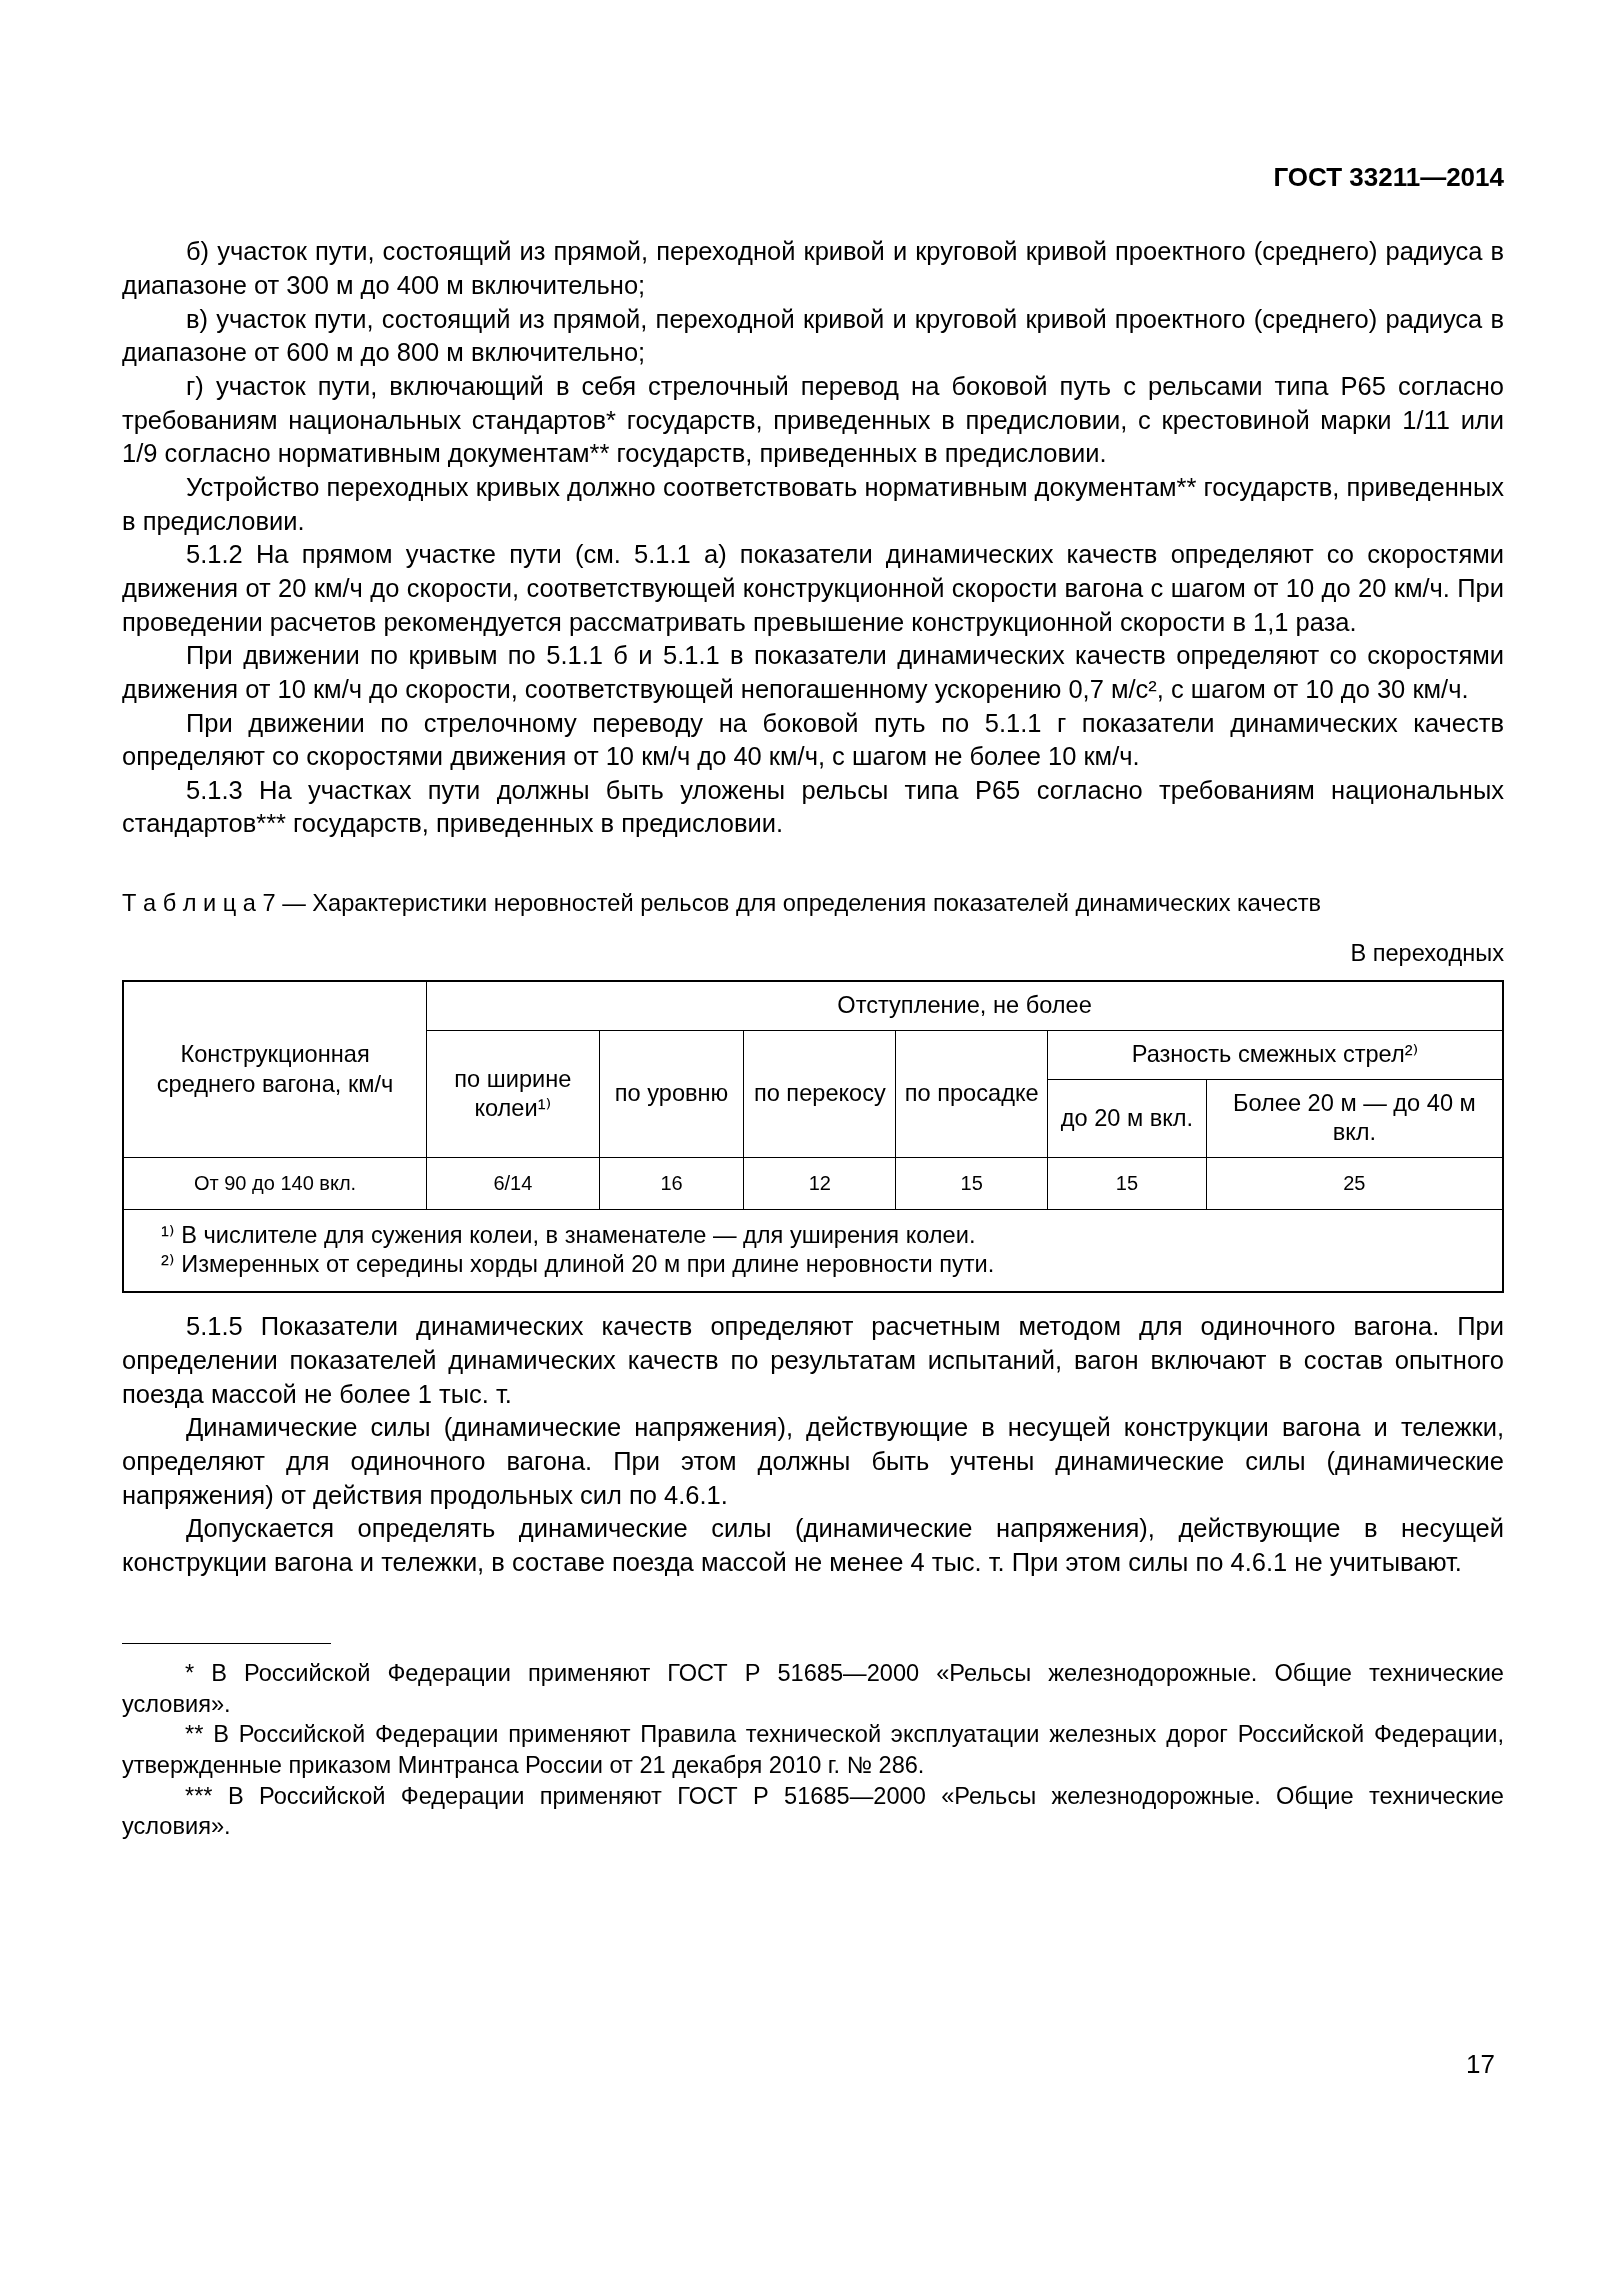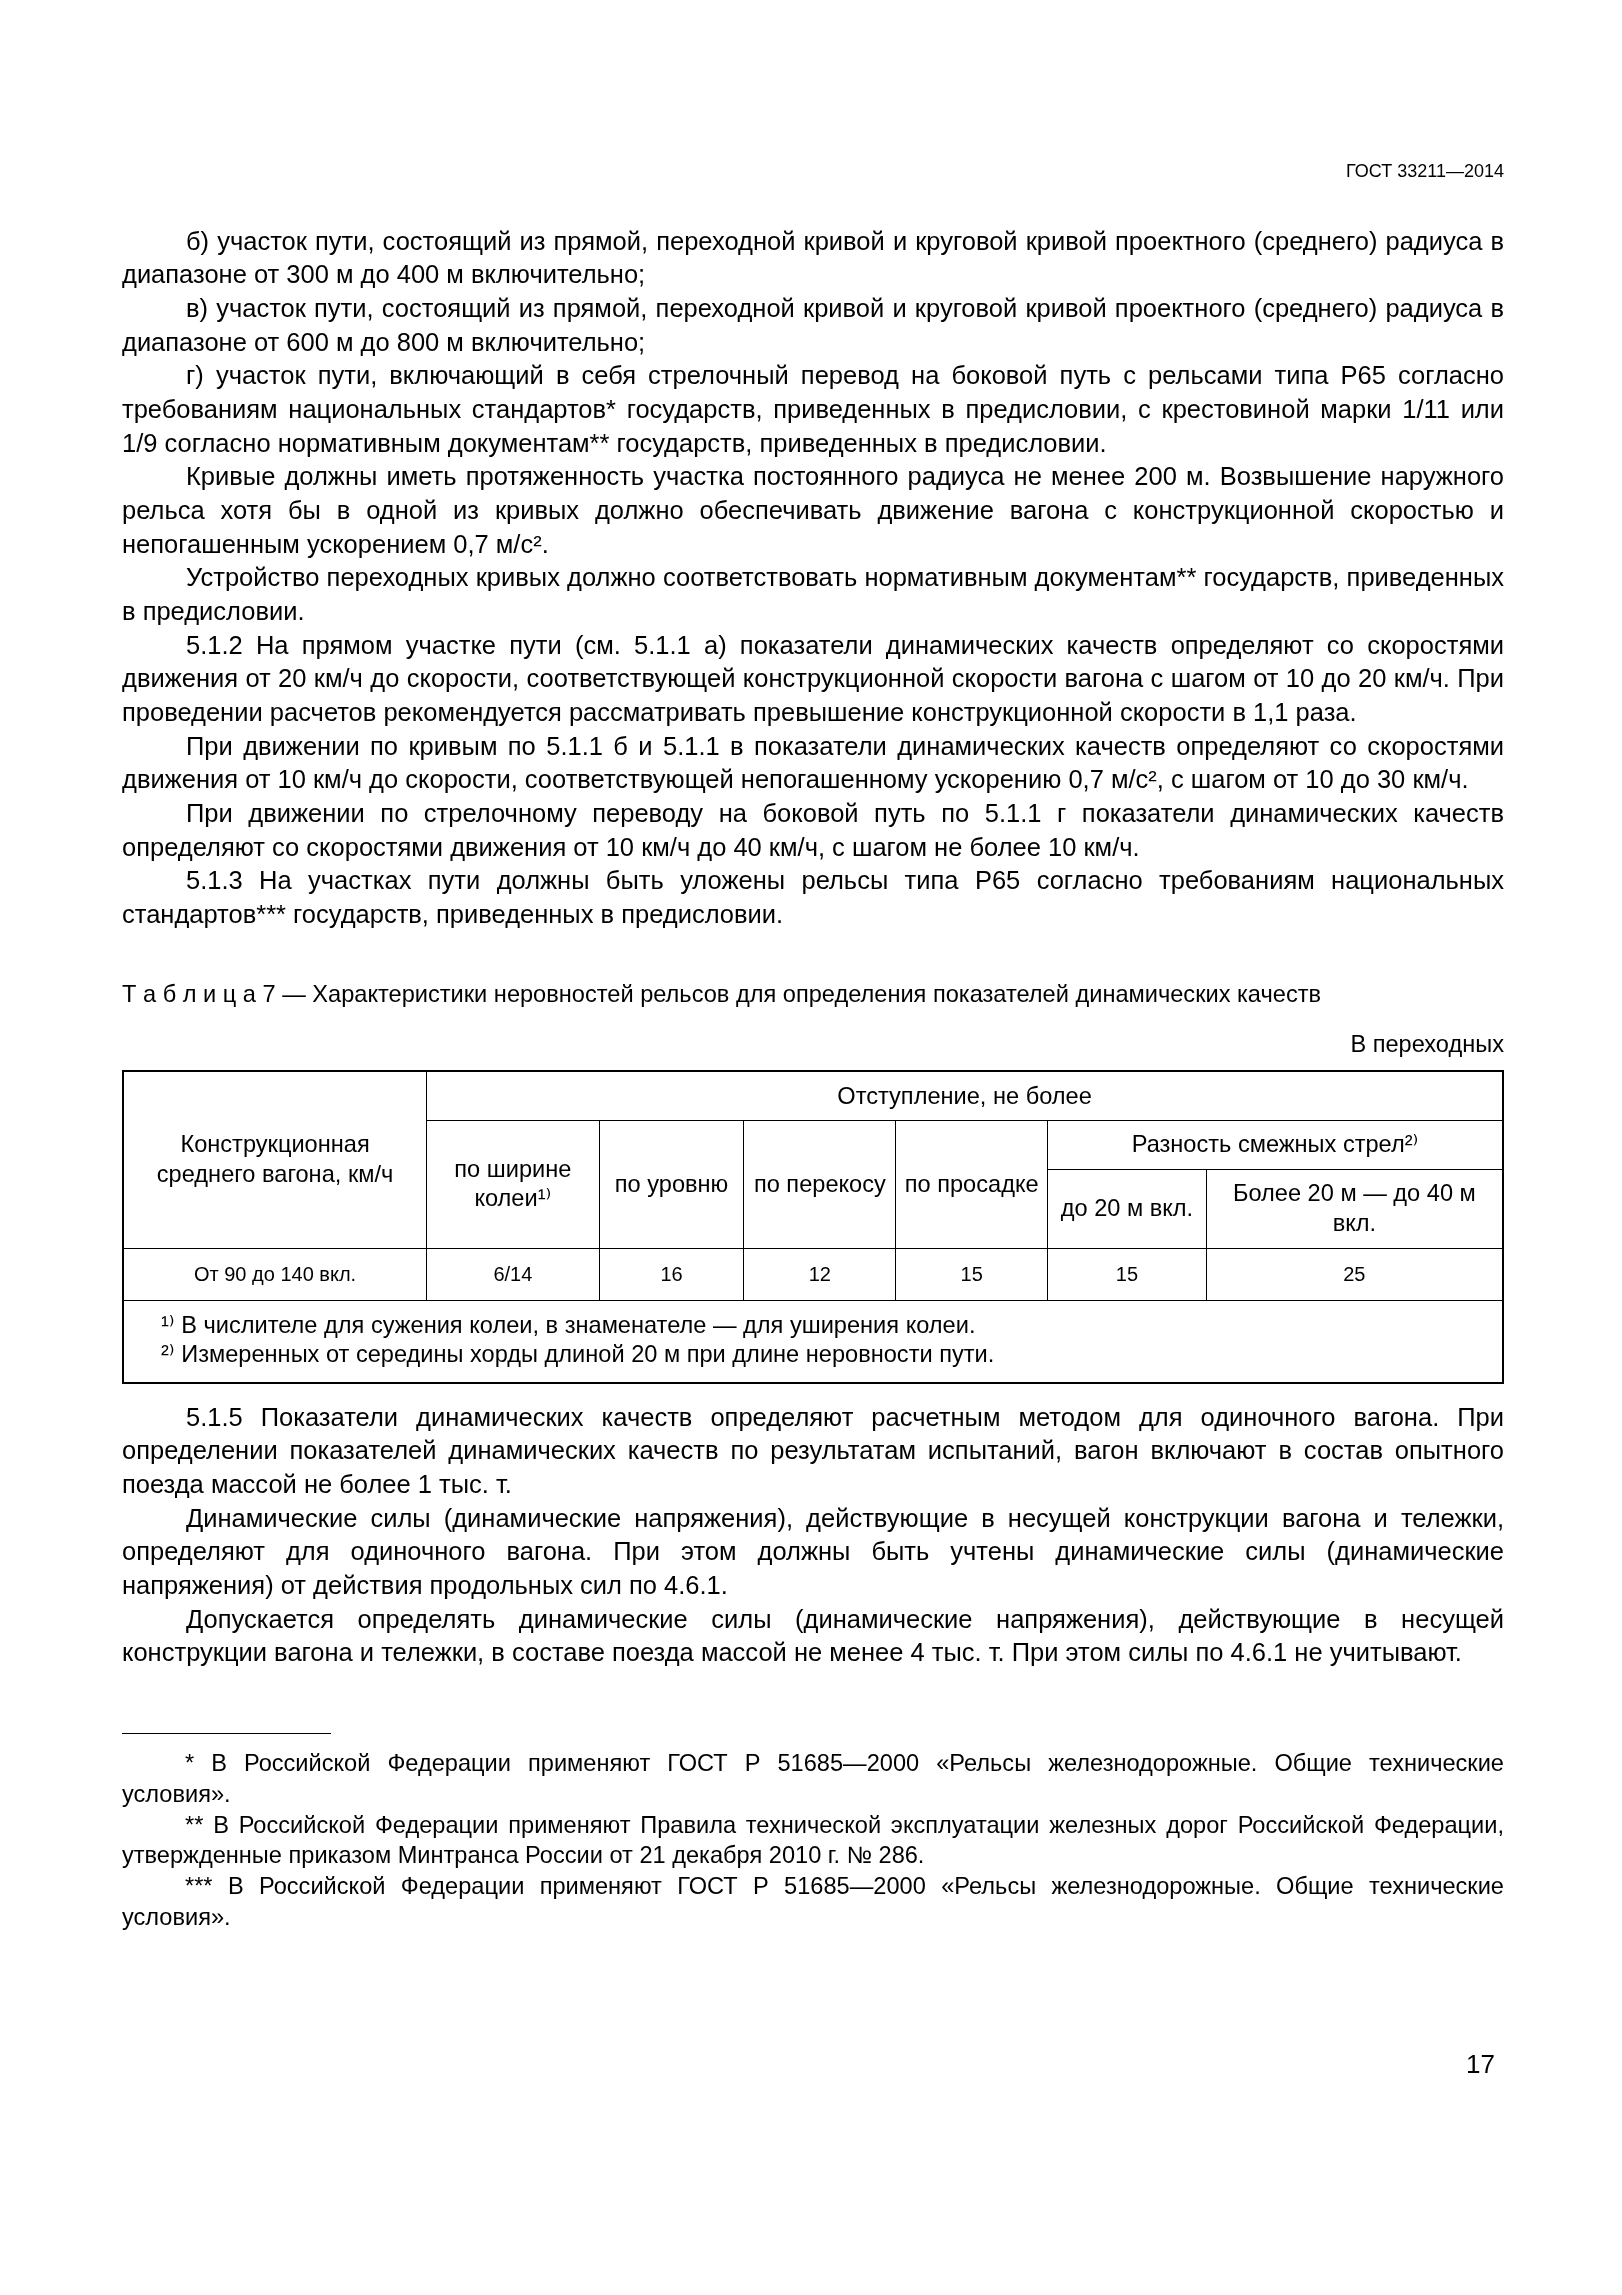--- a/index.html
+++ b/index.html
@@ -15,22 +15,22 @@
     padding: 160px 119px 0 122px;
     background: #ffffff;
     color: #000000;
     font-family: "Liberation Sans", "DejaVu Sans", sans-serif;
     font-size: 25.5px;
     line-height: 1.32;
     overflow: hidden;
   }
   .doc-header {
     text-align: right;
-    font-weight: normal;
-    font-size: 18px;
+    font-weight: bold;
+    font-size: 26px;
     margin-bottom: 41px;
   }
   .para {
     margin: 0;
     text-indent: 64px;
     text-align: justify;
   }
   .table-caption {
     margin-top: 47px;
     font-size: 23.6px;
@@ -94,21 +94,20 @@
 <body>
 
 <div class="page">
 
   <div class="doc-header">ГОСТ 33211—2014</div>
 
   <div class="body-text">
     <p class="para">б)  участок пути, состоящий из прямой, переходной кривой и круговой кривой проектного (среднего) радиуса в диапазоне от 300 м до 400 м включительно;</p>
     <p class="para">в)  участок пути, состоящий из прямой, переходной кривой и круговой кривой проектного (среднего) радиуса в диапазоне от 600 м до 800 м включительно;</p>
     <p class="para">г)  участок пути, включающий в себя стрелочный перевод на боковой путь с рельсами типа Р65 согласно требованиям национальных стандартов* государств, приведенных в предисловии, с крестовиной марки 1/11 или 1/9 согласно нормативным документам** государств, приведенных в предисловии.</p>
-    <p class="para">Кривые должны иметь протяженность участка постоянного радиуса не менее 200 м. Возвышение наружного рельса хотя бы в одной из кривых должно обеспечивать движение вагона с конструкционной скоростью и непогашенным ускорением 0,7 м/с².</p>
     <p class="para">Устройство переходных кривых должно соответствовать нормативным документам** государств, приведенных в предисловии.</p>
     <p class="para">5.1.2  На прямом участке пути (см. 5.1.1 а) показатели динамических качеств определяют со скоростями движения от 20 км/ч до скорости, соответствующей конструкционной скорости вагона с шагом от 10 до 20 км/ч. При проведении расчетов рекомендуется рассматривать превышение конструкционной скорости в 1,1 раза.</p>
     <p class="para">При движении по кривым по 5.1.1 б и 5.1.1 в показатели динамических качеств определяют со скоростями движения от 10 км/ч до скорости, соответствующей непогашенному ускорению 0,7 м/с², с шагом от 10 до 30 км/ч.</p>
     <p class="para">При движении по стрелочному переводу на боковой путь по 5.1.1 г показатели динамических качеств определяют со скоростями движения от 10 км/ч до 40 км/ч, с шагом не более 10 км/ч.</p>
     <p class="para">5.1.3  На участках пути должны быть уложены рельсы типа Р65 согласно требованиям национальных стандартов*** государств, приведенных в предисловии.</p>
   </div>
 
   <div class="table-caption">
     <span>Т а б л и ц а   7 —</span>
     <span>Характеристики неровностей рельсов для определения показателей динамических качеств</span>

